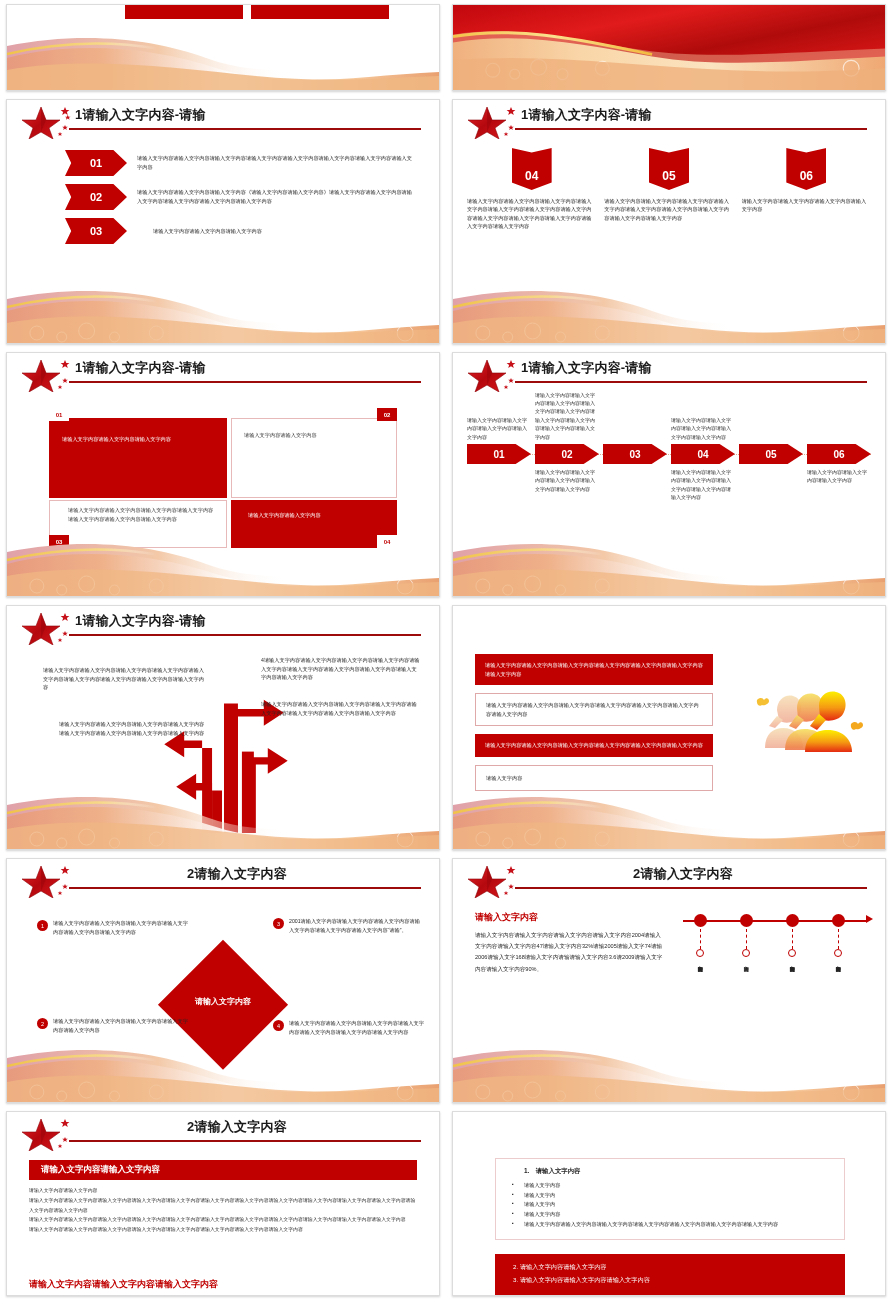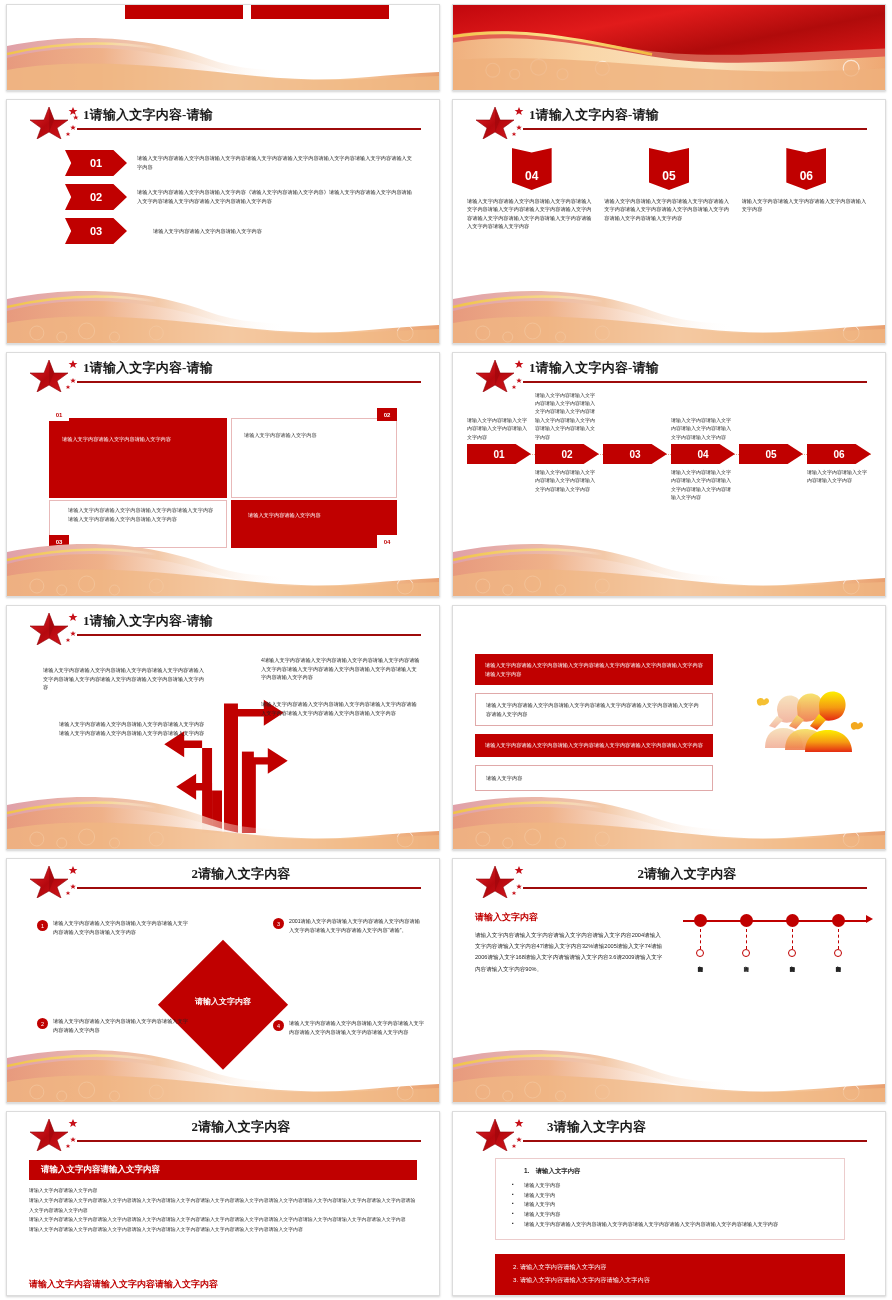--- a/index.html
+++ b/index.html
@@ -20,21 +20,21 @@
     position:relative; width:100%; height:100%;
     background:#fff; overflow:hidden;
     border:1px solid #dcdcdc;
     box-shadow:0 1px 2px rgba(0,0,0,.18);
   }
   
   .wave{ position:absolute; left:0; right:0; bottom:0; height:62px; pointer-events:none; }
   .wave svg{ display:block; width:100%; height:100%; }
 
   
-  .hdr{ position:absolute; left:8px; top:0; right:0; height:40px;font-family:Liberation Serif, serif; }
+  .hdr{ position:absolute; left:0; top:0; right:0; height:40px; }
   .logo{ position:absolute; left:14px; top:5px; width:56px; height:34px; }
   .hdr-title{
     position:absolute; left:68px; top:6px; right:18px;
     font-size:13px; font-weight:bold; color:#1a1a1a; letter-spacing:.2px;
     white-space:nowrap;
   }
   .hdr-rule{
     position:absolute; left:62px; right:18px; top:28px; height:2px;
     background:#9e0b0b;
   }
@@ -774,35 +774,20 @@
         <div>请输入文字内容请输入文字内容请输入文字内容请输入文字内容请输入文字内容请输入文字内容请输入文字内容请输入文字内容请输入文字内容请输入文字内容请输入文字内容请输入文字内容请输入文字内容</div>
         <div>请输入文字内容请输入文字内容请输入文字内容请输入文字内容请输入文字内容请输入文字内容请输入文字内容请输入文字内容请输入文字内容请输入文字内容请输入文字内容</div>
         <div>请输入文字内容请输入文字内容请输入文字内容请输入文字内容请输入文字内容请输入文字内容请输入文字内容请输入文字内容</div>
       </div>
       <div class="i-foot">请输入文字内容请输入文字内容请输入文字内容</div>
     </div>
   </div>
 
   <div class="cell">
     <div class="slide">
-      <div class="hdr">
-        <div class="logo">
-          <svg viewBox="0 0 56 34" style="width:100%;height:100%">
-            <polygon points="20,2 25,15 39,15 28,23 32,34 20,27 8,34 12,23 1,15 15,15" fill="url(#st1)" stroke="#8f0408" stroke-width=".6"></polygon>
-            <polygon points="20,2 25,15 20,27" fill="#9b060b" opacity=".55"></polygon>
-            <g fill="#c7111a">
-              <polygon points="44,2 45.3,5 48.4,5 45.9,6.9 46.8,10 44,8.2 41.2,10 42.1,6.9 39.6,5 42.7,5"></polygon>
-              <polygon points="44,20 44.8,21.8 46.8,21.8 45.2,23 45.8,24.9 44,23.8 42.2,24.9 42.8,23 41.2,21.8 43.2,21.8"></polygon>
-              <polygon points="39,27 39.7,28.5 41.3,28.5 40,29.5 40.5,31 39,30.1 37.5,31 38,29.5 36.7,28.5 38.3,28.5"></polygon>
-            </g>
-          </svg>
-        </div>
-        <div class="hdr-title" style="left:86px">3请输入文字内容</div>
-        <div class="hdr-rule"></div>
-      </div>
 
       <div class="j-box">
         <div class="j-h">1.　请输入文字内容</div>
         <div class="j-li">请输入文字内容</div>
         <div class="j-li">请输入文字内</div>
         <div class="j-li">请输入文字内</div>
         <div class="j-li">请输入文字内容</div>
         <div class="j-li">请输入文字内容请输入文字内容请输入文字内容请输入文字内容请输入文字内容请输入文字内容请输入文字内容</div>
       </div>
 

